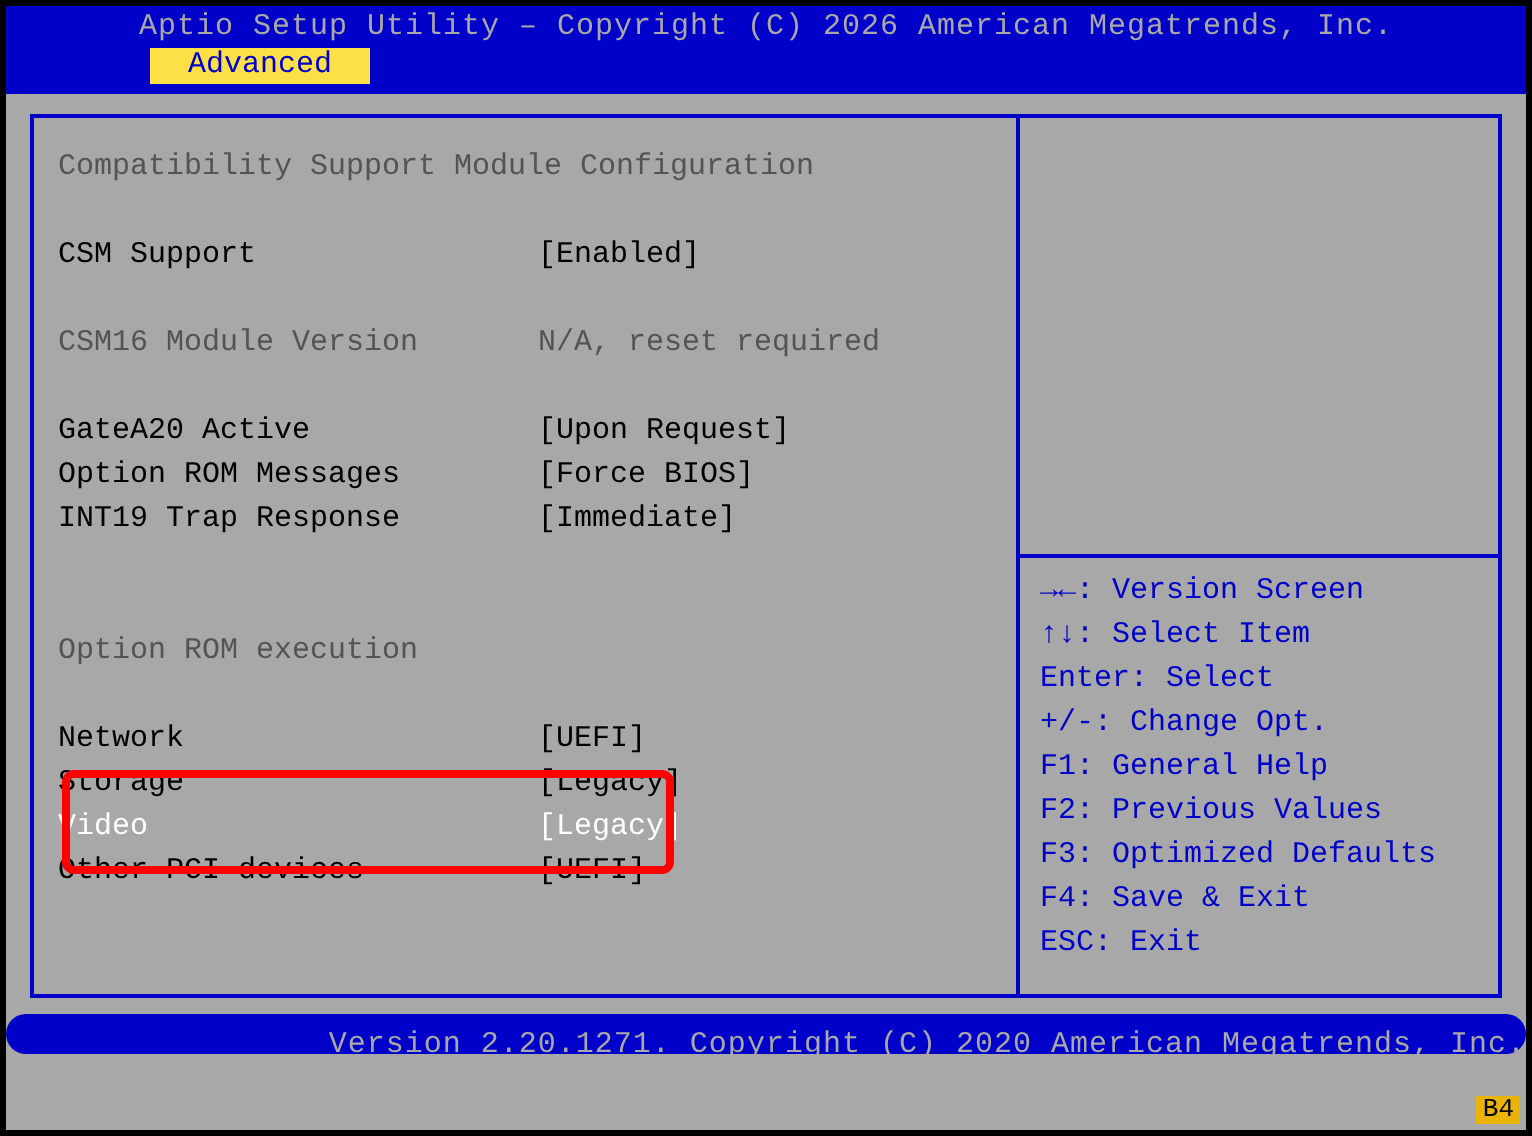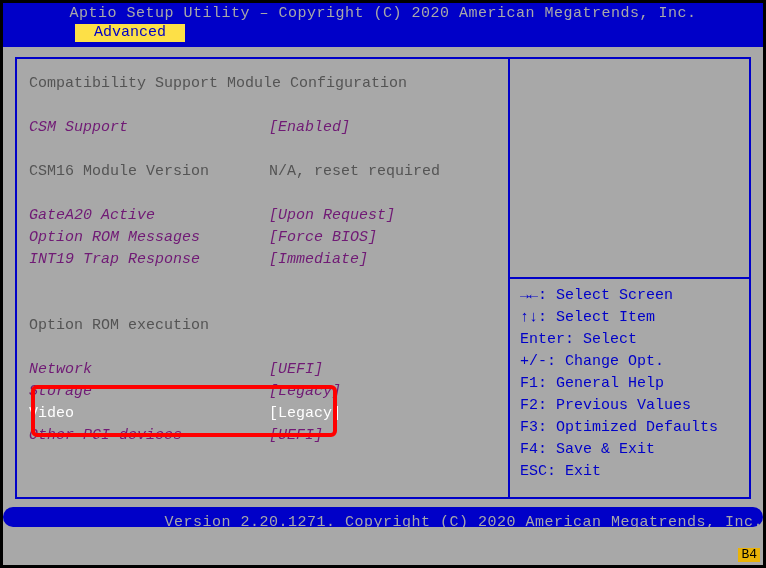--- a/index.html
+++ b/index.html
@@ -64,21 +64,21 @@
     flex-direction: column;
   }
   .row {
     display: flex;
     line-height: 22px;
     white-space: pre;
   }
   .row .label { width: 240px; }
   .row .value { }
   .gray { color: #545454; }
-  .blue { color: #701a75; font-style: italic; }
+  .blue { color: #000000; }
   .white { color: #ffffff; }
   .blank { height: 22px; }
   .highlight-box {
     position: absolute;
     border: 4px solid #ff0000;
     border-radius: 6px;
     left: 14px;
     top: 326px;
     width: 306px;
     height: 52px;
@@ -111,21 +111,21 @@
     padding: 0 3px;
     line-height: 14px;
   }
 </style>
 </head>
 <body>
 
 <div class="bios-frame">
 
   <div class="header-bar">
-    <div class="header-title">Aptio Setup Utility – Copyright (C) 2020 American Megatrends, Inc.</div>
+    <div class="header-title">Aptio Setup Utility – Copyright (C) 2026 American Megatrends, Inc.</div>
     <div class="tab-row">
       <span class="tab">Advanced</span>
     </div>
   </div>
 
   <div class="main-area">
 
     <div class="left-panel">
 
       <div class="row gray">
@@ -182,21 +182,21 @@
         <span class="value">[UEFI]</span>
       </div>
 
       <div class="highlight-box"></div>
     </div>
 
     <div class="right-panel">
       <div style="flex:1"></div>
       <div class="divider"></div>
       <div>
-        <div class="help-line">→←: Select Screen</div>
+        <div class="help-line">→←: Version Screen</div>
         <div class="help-line">↑↓: Select Item</div>
         <div class="help-line">Enter: Select</div>
         <div class="help-line">+/-: Change Opt.</div>
         <div class="help-line">F1: General Help</div>
         <div class="help-line">F2: Previous Values</div>
         <div class="help-line">F3: Optimized Defaults</div>
         <div class="help-line">F4: Save &amp; Exit</div>
         <div class="help-line">ESC: Exit</div>
       </div>
     </div>

